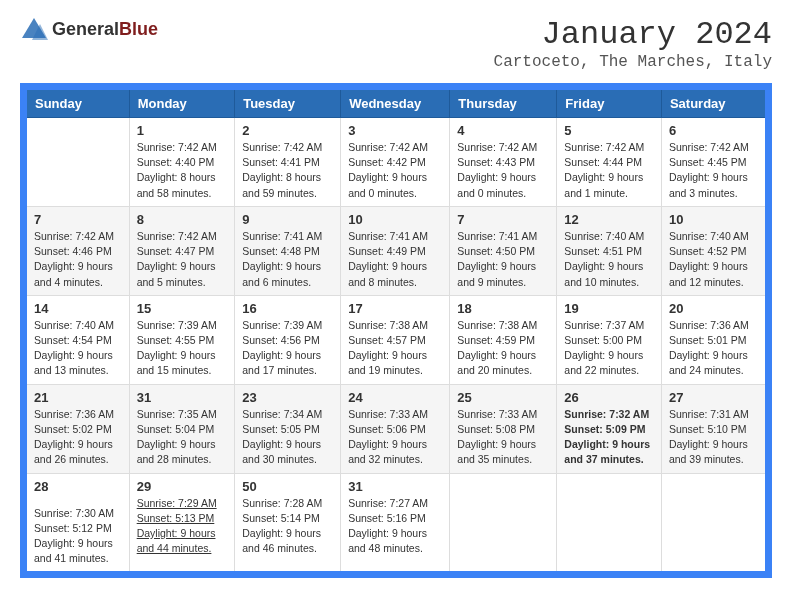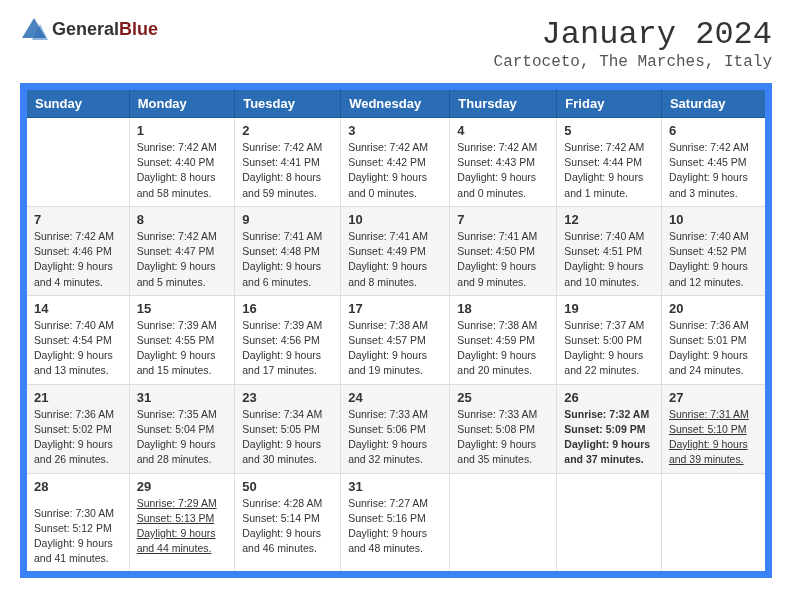--- a/index.html
+++ b/index.html
@@ -312,21 +312,21 @@
         </td>
         <td>
           <span class="day-number">26</span>
           <div class="day-info" style="white-space: pre-line; font-weight: bold;">Sunrise: 7:32 AM
 Sunset: 5:09 PM
 Daylight: 9 hours
 and 37 minutes.</div>
         </td>
         <td>
           <span class="day-number">27</span>
-          <div class="day-info" style="white-space: pre-line; text-decoration: underline;">Sunrise: 7:31 AM
+          <div class="day-info" style="white-space: pre-line;">Sunrise: 7:31 AM
 Sunset: 5:10 PM
 Daylight: 9 hours
 and 39 minutes.</div>
         </td>
       </tr>
       <tr>
         <td>
           <span class="day-number">28</span>
           <div class="day-info" style="white-space: pre-line; margin-top: 12px;">Sunrise: 7:30 AM
 Sunset: 5:12 PM
@@ -335,21 +335,21 @@
         </td>
         <td>
           <span class="day-number">29</span>
           <div class="day-info" style="white-space: pre-line; text-decoration: underline;">Sunrise: 7:29 AM
 Sunset: 5:13 PM
 Daylight: 9 hours
 and 44 minutes.</div>
         </td>
         <td>
           <span class="day-number">50</span>
-          <div class="day-info" style="white-space: pre-line;">Sunrise: 4:28 AM
+          <div class="day-info" style="white-space: pre-line;">Sunrise: 7:28 AM
 Sunset: 5:14 PM
 Daylight: 9 hours
 and 46 minutes.</div>
         </td>
         <td>
           <span class="day-number">31</span>
           <div class="day-info" style="white-space: pre-line;">Sunrise: 7:27 AM
 Sunset: 5:16 PM
 Daylight: 9 hours
 and 48 minutes.</div>

